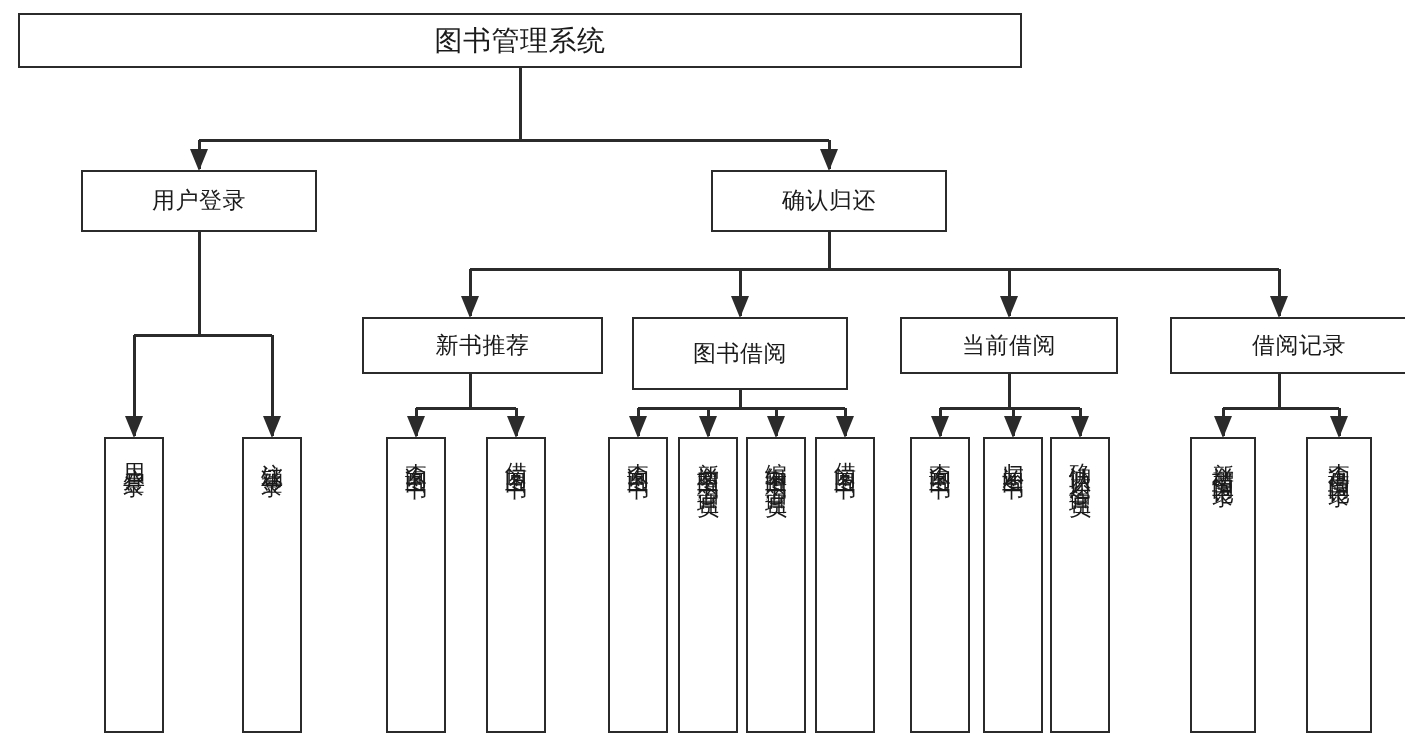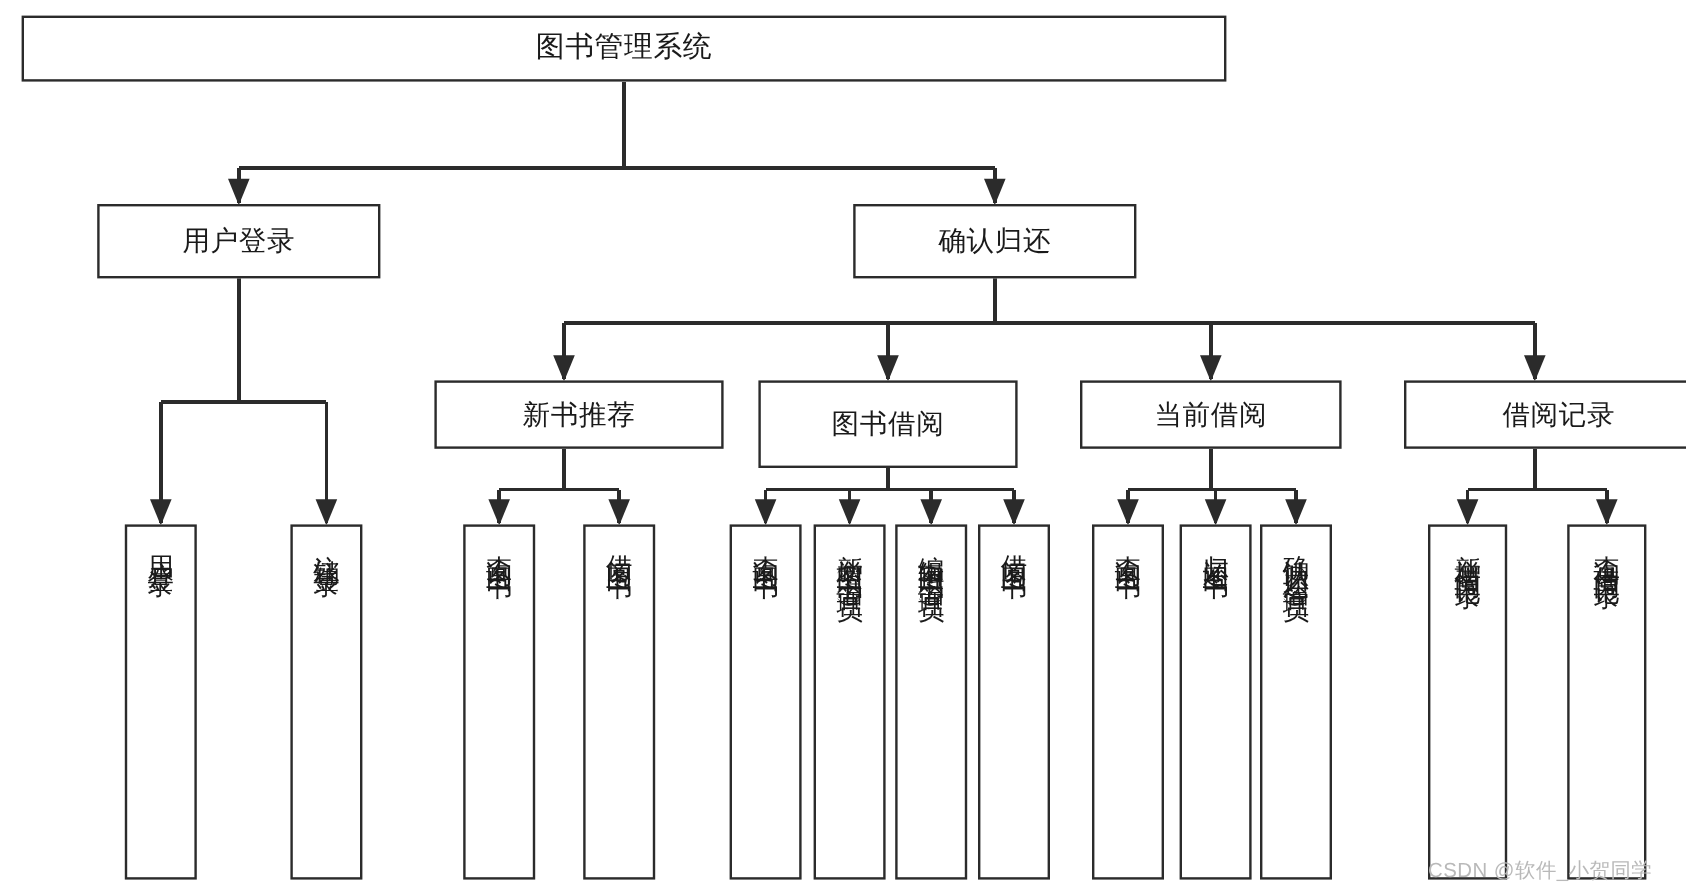--- a/index.html
+++ b/index.html
@@ -45,21 +45,21 @@
     line-height: 1.12;
     white-space: nowrap;
     user-select: none;
   }
   
   .node-box.horiz .node-label {
     font-size: 23px;
     letter-spacing: 0.5px;
   }
   .node-box.root .node-label {
-    font-size: 24px;
+    font-size: 28px;
   }
   
   .node-box.vert {
     align-items: flex-start;
     justify-content: center;
     padding-top: 6px;
   }
   .node-box.vert .node-label {
     writing-mode: vertical-rl;
     text-orientation: upright;
@@ -193,14 +193,13 @@
       <div class="node-box vert" style="left: 1050px; top: 437px; width: 60px; height: 296px;">
         <span class="node-label">确认归还（管理员）</span>
       </div>
       <div class="node-box vert" style="left: 1190px; top: 437px; width: 66px; height: 296px;">
         <span class="node-label">新增借阅记录</span>
       </div>
       <div class="node-box vert" style="left: 1306px; top: 437px; width: 66px; height: 296px;">
         <span class="node-label">查询借阅记录</span>
       </div>
     </div>
-  <div class="watermark" style="left: 1190px; top: 714px;">CSDN @软件_小贺同学</div>
 </div>
 
 </body></html>

